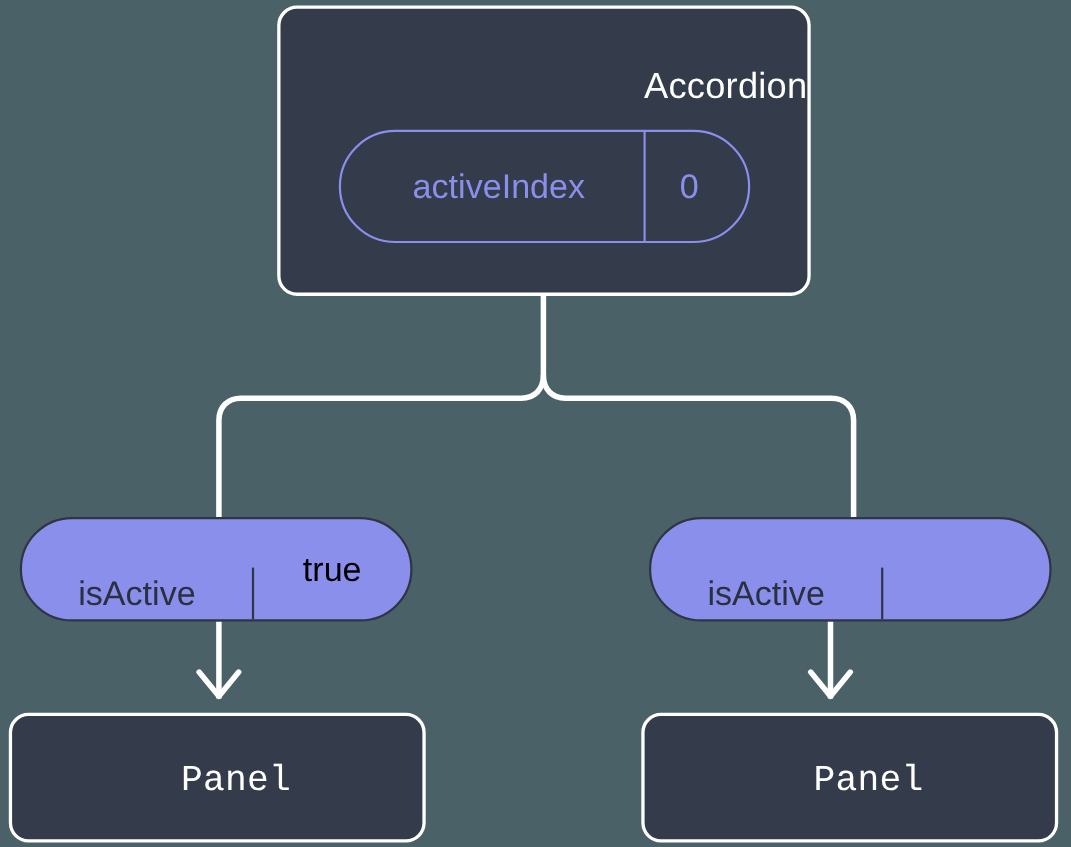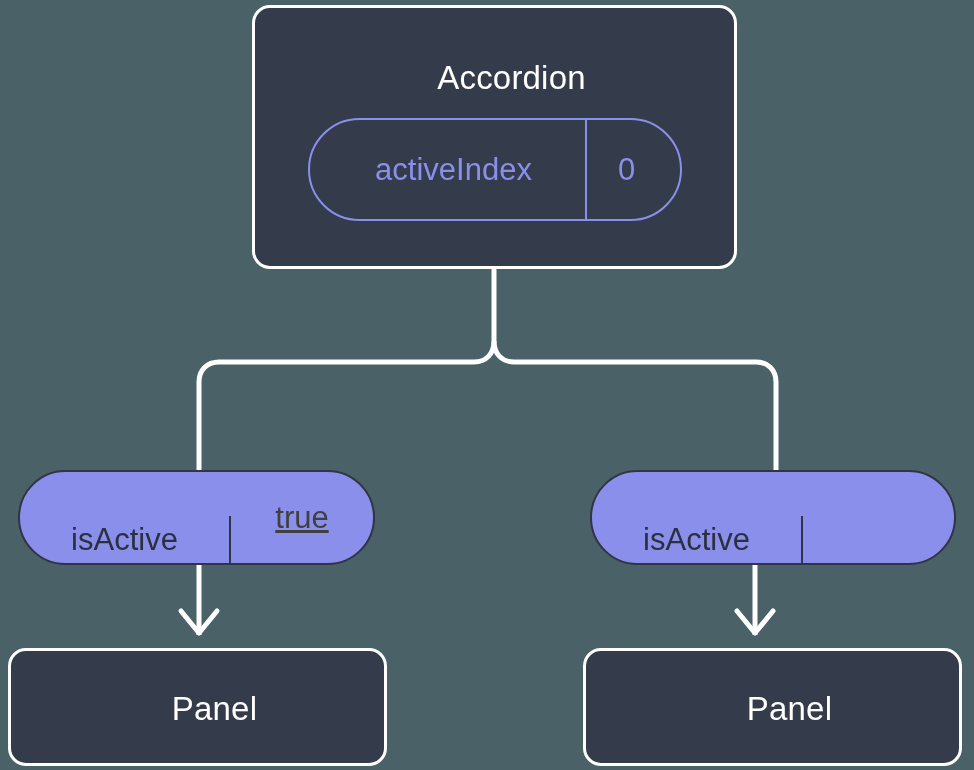--- a/index.html
+++ b/index.html
@@ -52,33 +52,34 @@
     left: 583px;
     top: 648px;
     width: 379px;
     height: 118px;
   }
 
   .node-title {
     position: absolute;
     left: 0;
     right: 0;
-    text-align: center;
+    text-align: right;
     color: #ffffff;
     font-size: 33px;
     letter-spacing: 0.2px;
     padding-left: 34px;
   }
   #accordion-title { top: 51px; }
   .panel-title {
     top: 4px;
     bottom: 0;
     display: flex;
     align-items: center;
     justify-content: center;
+    font-family: Liberation Mono, monospace;
   }
 
   
   .pill {
     position: absolute;
     box-sizing: border-box;
     display: flex;
     align-items: stretch;
     border-radius: 999px;
     overflow: hidden;
@@ -121,23 +122,22 @@
     border: 2px solid #2f3545;
     background: #8a8fec;
   }
   .pill-filled .pill-key {
     border-right: 2px solid #2f3545;
     color: #2b3040;
     font-size: 31px;
     margin-top: 44px;
   }
   .pill-filled .pill-val {
-    color: #404040;
-    font-size: 31px;
-    text-decoration: underline;
+    color: #000000;
+    font-size: 31px;
   }
 
   #prop-pill-left {
     left: 18px;
     top: 470px;
     width: 357px;
   }
   #prop-pill-left .pill-key { flex: 0 0 211px; }
   #prop-pill-left .pill-val { flex: 1 1 auto; }
 

